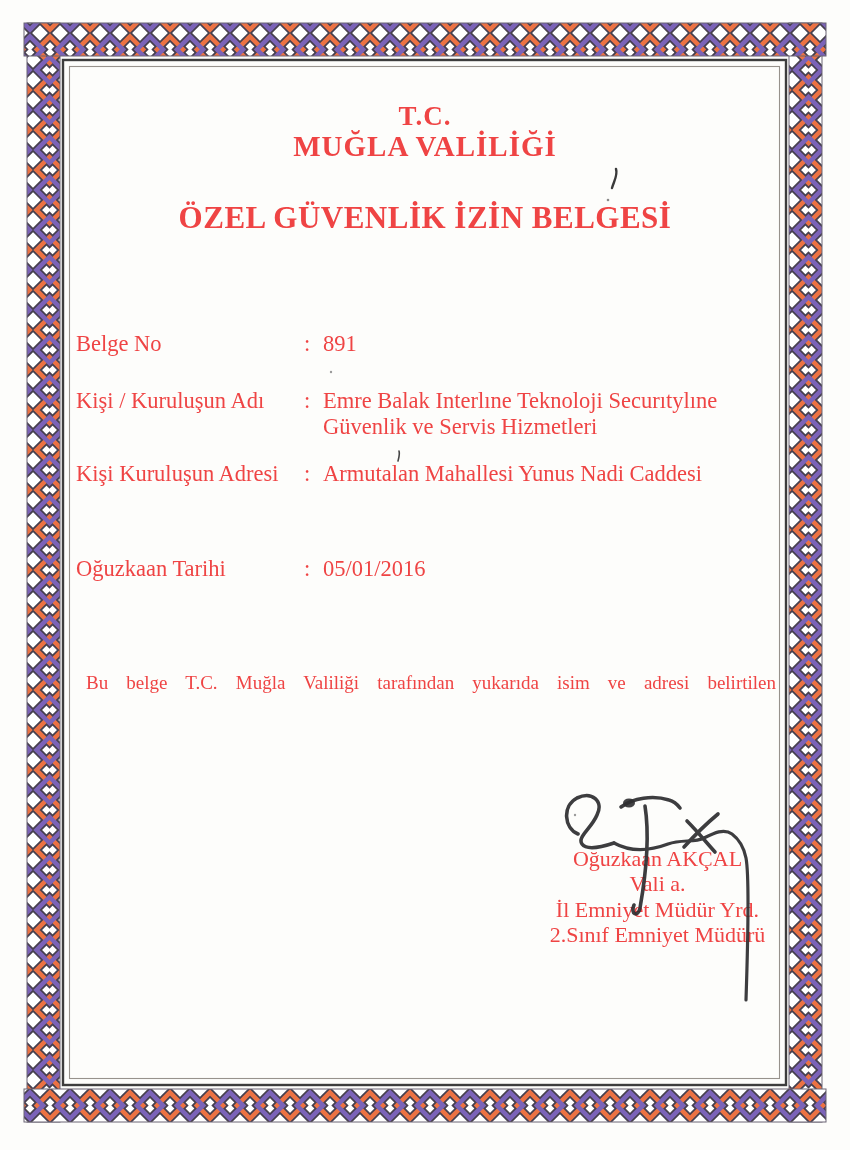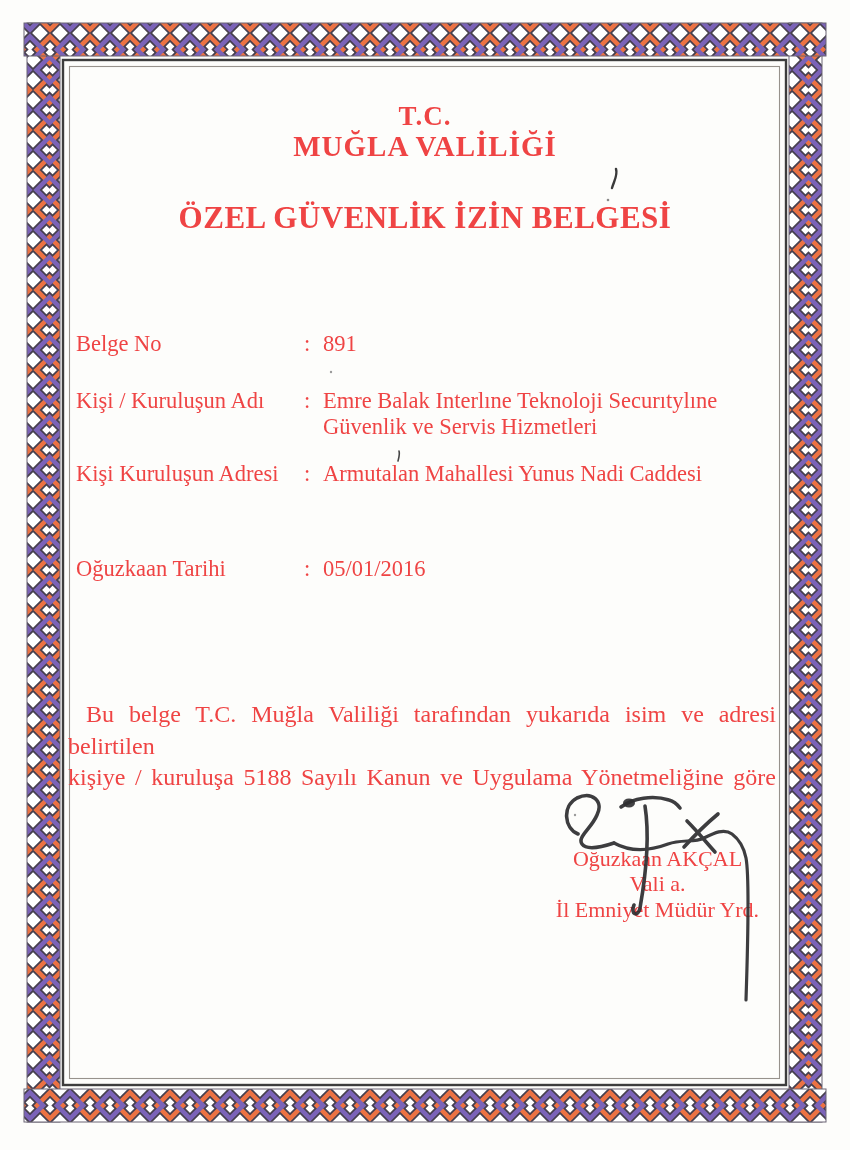--- a/index.html
+++ b/index.html
@@ -38,23 +38,23 @@
   .vline  { white-space: nowrap; }
   .vline .colon { display: inline-block; width: 19px; }
   .vline.cont { padding-left: 19px; }
   .f0 { top: 331px; }
   .f1 { top: 388px; }
   .f2 { top: 461px; }
   .f3 { top: 556px; }
   
   .body-par {
     position: absolute;
-    top: 699px; left: 68px;
+    top: 667px; left: 68px;
     width: 708px;
-    font-size: 24px;
+    font-size: 19px;
     line-height: 31.5px;
   }
   .pline { text-align: justify; text-align-last: justify; }
   .pline.first { text-indent: 18px; }
   .pline.last  { text-align-last: left; }
   
   .sig-block {
     position: absolute;
     top: 846px; left: 525px;
     width: 265px;
@@ -140,27 +140,27 @@
 
   <div class="field f3">
     <div class="flabel">Oğuzkaan Tarihi</div>
     <div class="fvalue">
       <div class="vline"><span class="colon">:</span><span>05/01/2016</span></div>
     </div>
   </div>
 
   <div class="body-par">
     <div class="pline first">Bu belge  T.C. Muğla Valiliği tarafından yukarıda isim ve adresi belirtilen</div>
-    <div class="pline">kişiye / kuruluşa 5188 Sayılı Kanun ve Uygulama Yönetmeliğine göre</div>
   </div>
 
   <div class="sig-block">
     <div>Oğuzkaan AKÇAL</div>
     <div>Vali a.</div>
     <div>İl Emniyet Müdür Yrd.</div>
+    <div>2.Sınıf Emniyet Müdürü</div>
   </div>
 
   <svg class="layer" viewBox="0 0 850 1150" aria-hidden="true">
     <g fill="none" stroke="#2d2d30" stroke-width="3.6" stroke-linecap="round" stroke-linejoin="round" opacity="0.92">
 
       <path d="M578,834 C564,828 562,806 577,798 C592,791 604,801 597,815 C591,829 577,837 582,844 C587,851 602,847 614,843" stroke="#2d2d30"></path>
 
       <path d="M621,807 C633,798 653,795 669,800 C673,801 677,804 680,808" stroke="#2d2d30"></path>
 
       <path d="M645,806 C650,838 646,874 640,908 C638,918 630,914 634,905" stroke="#2d2d30"></path>

